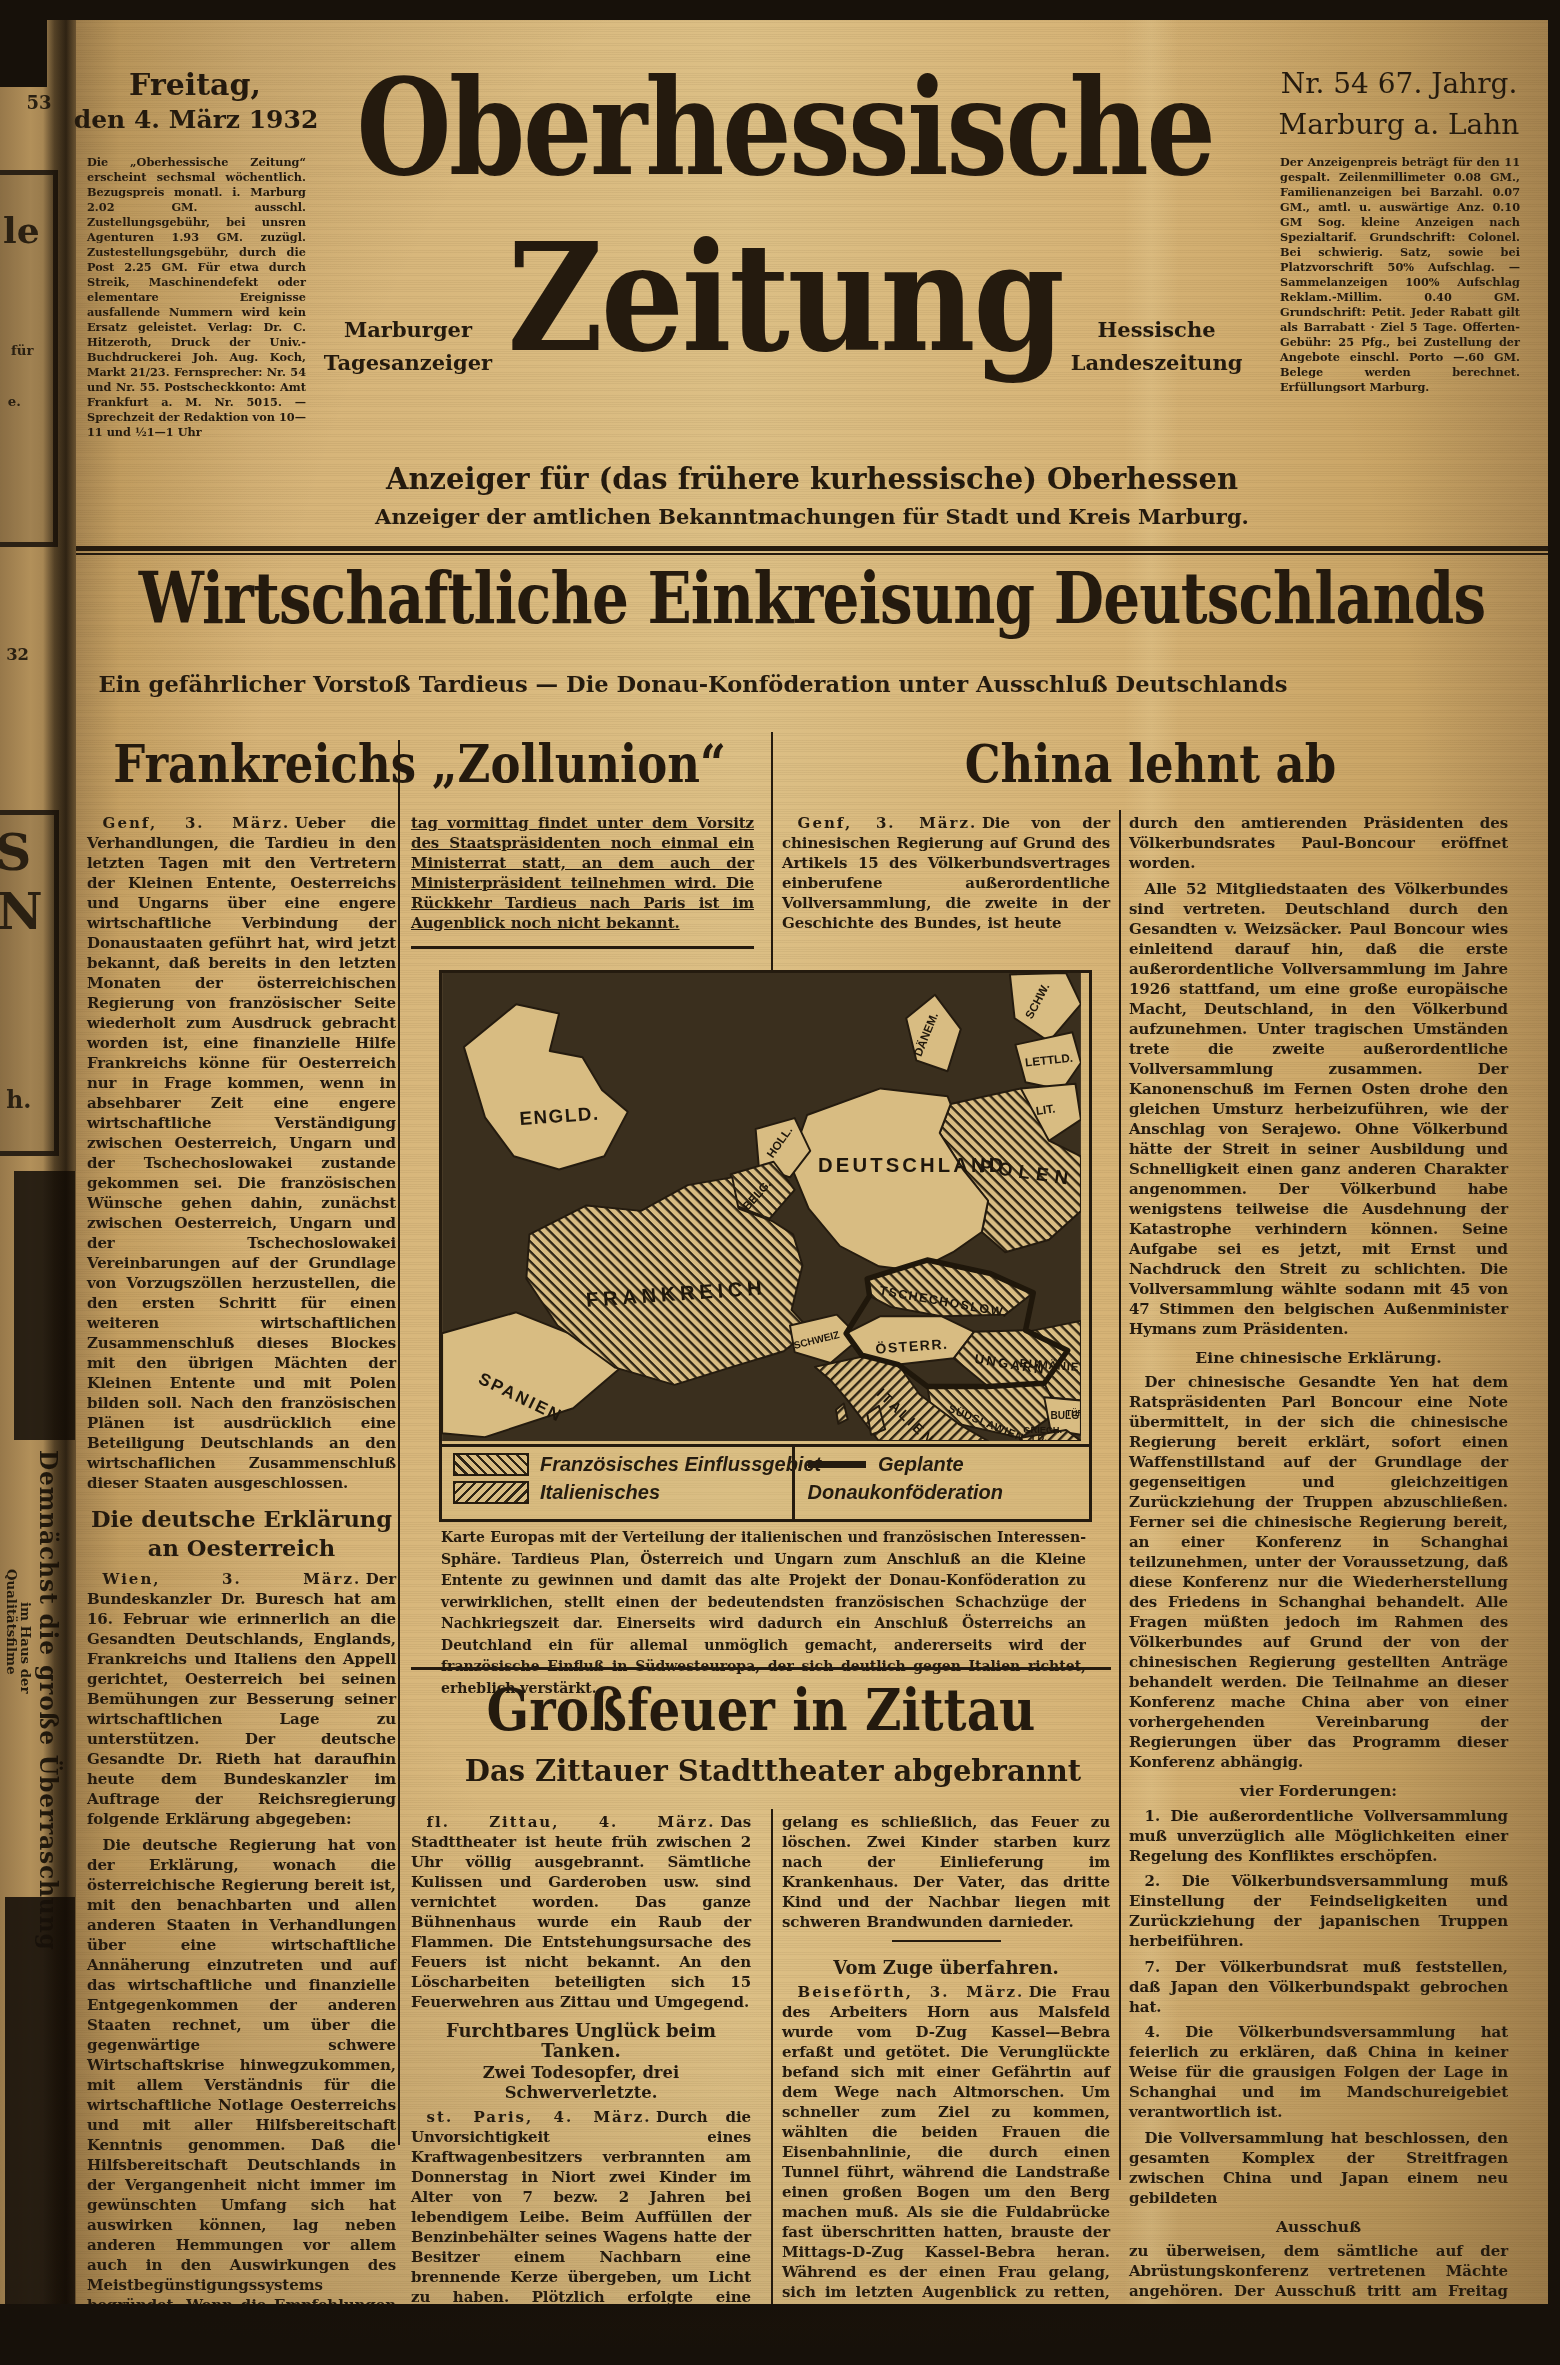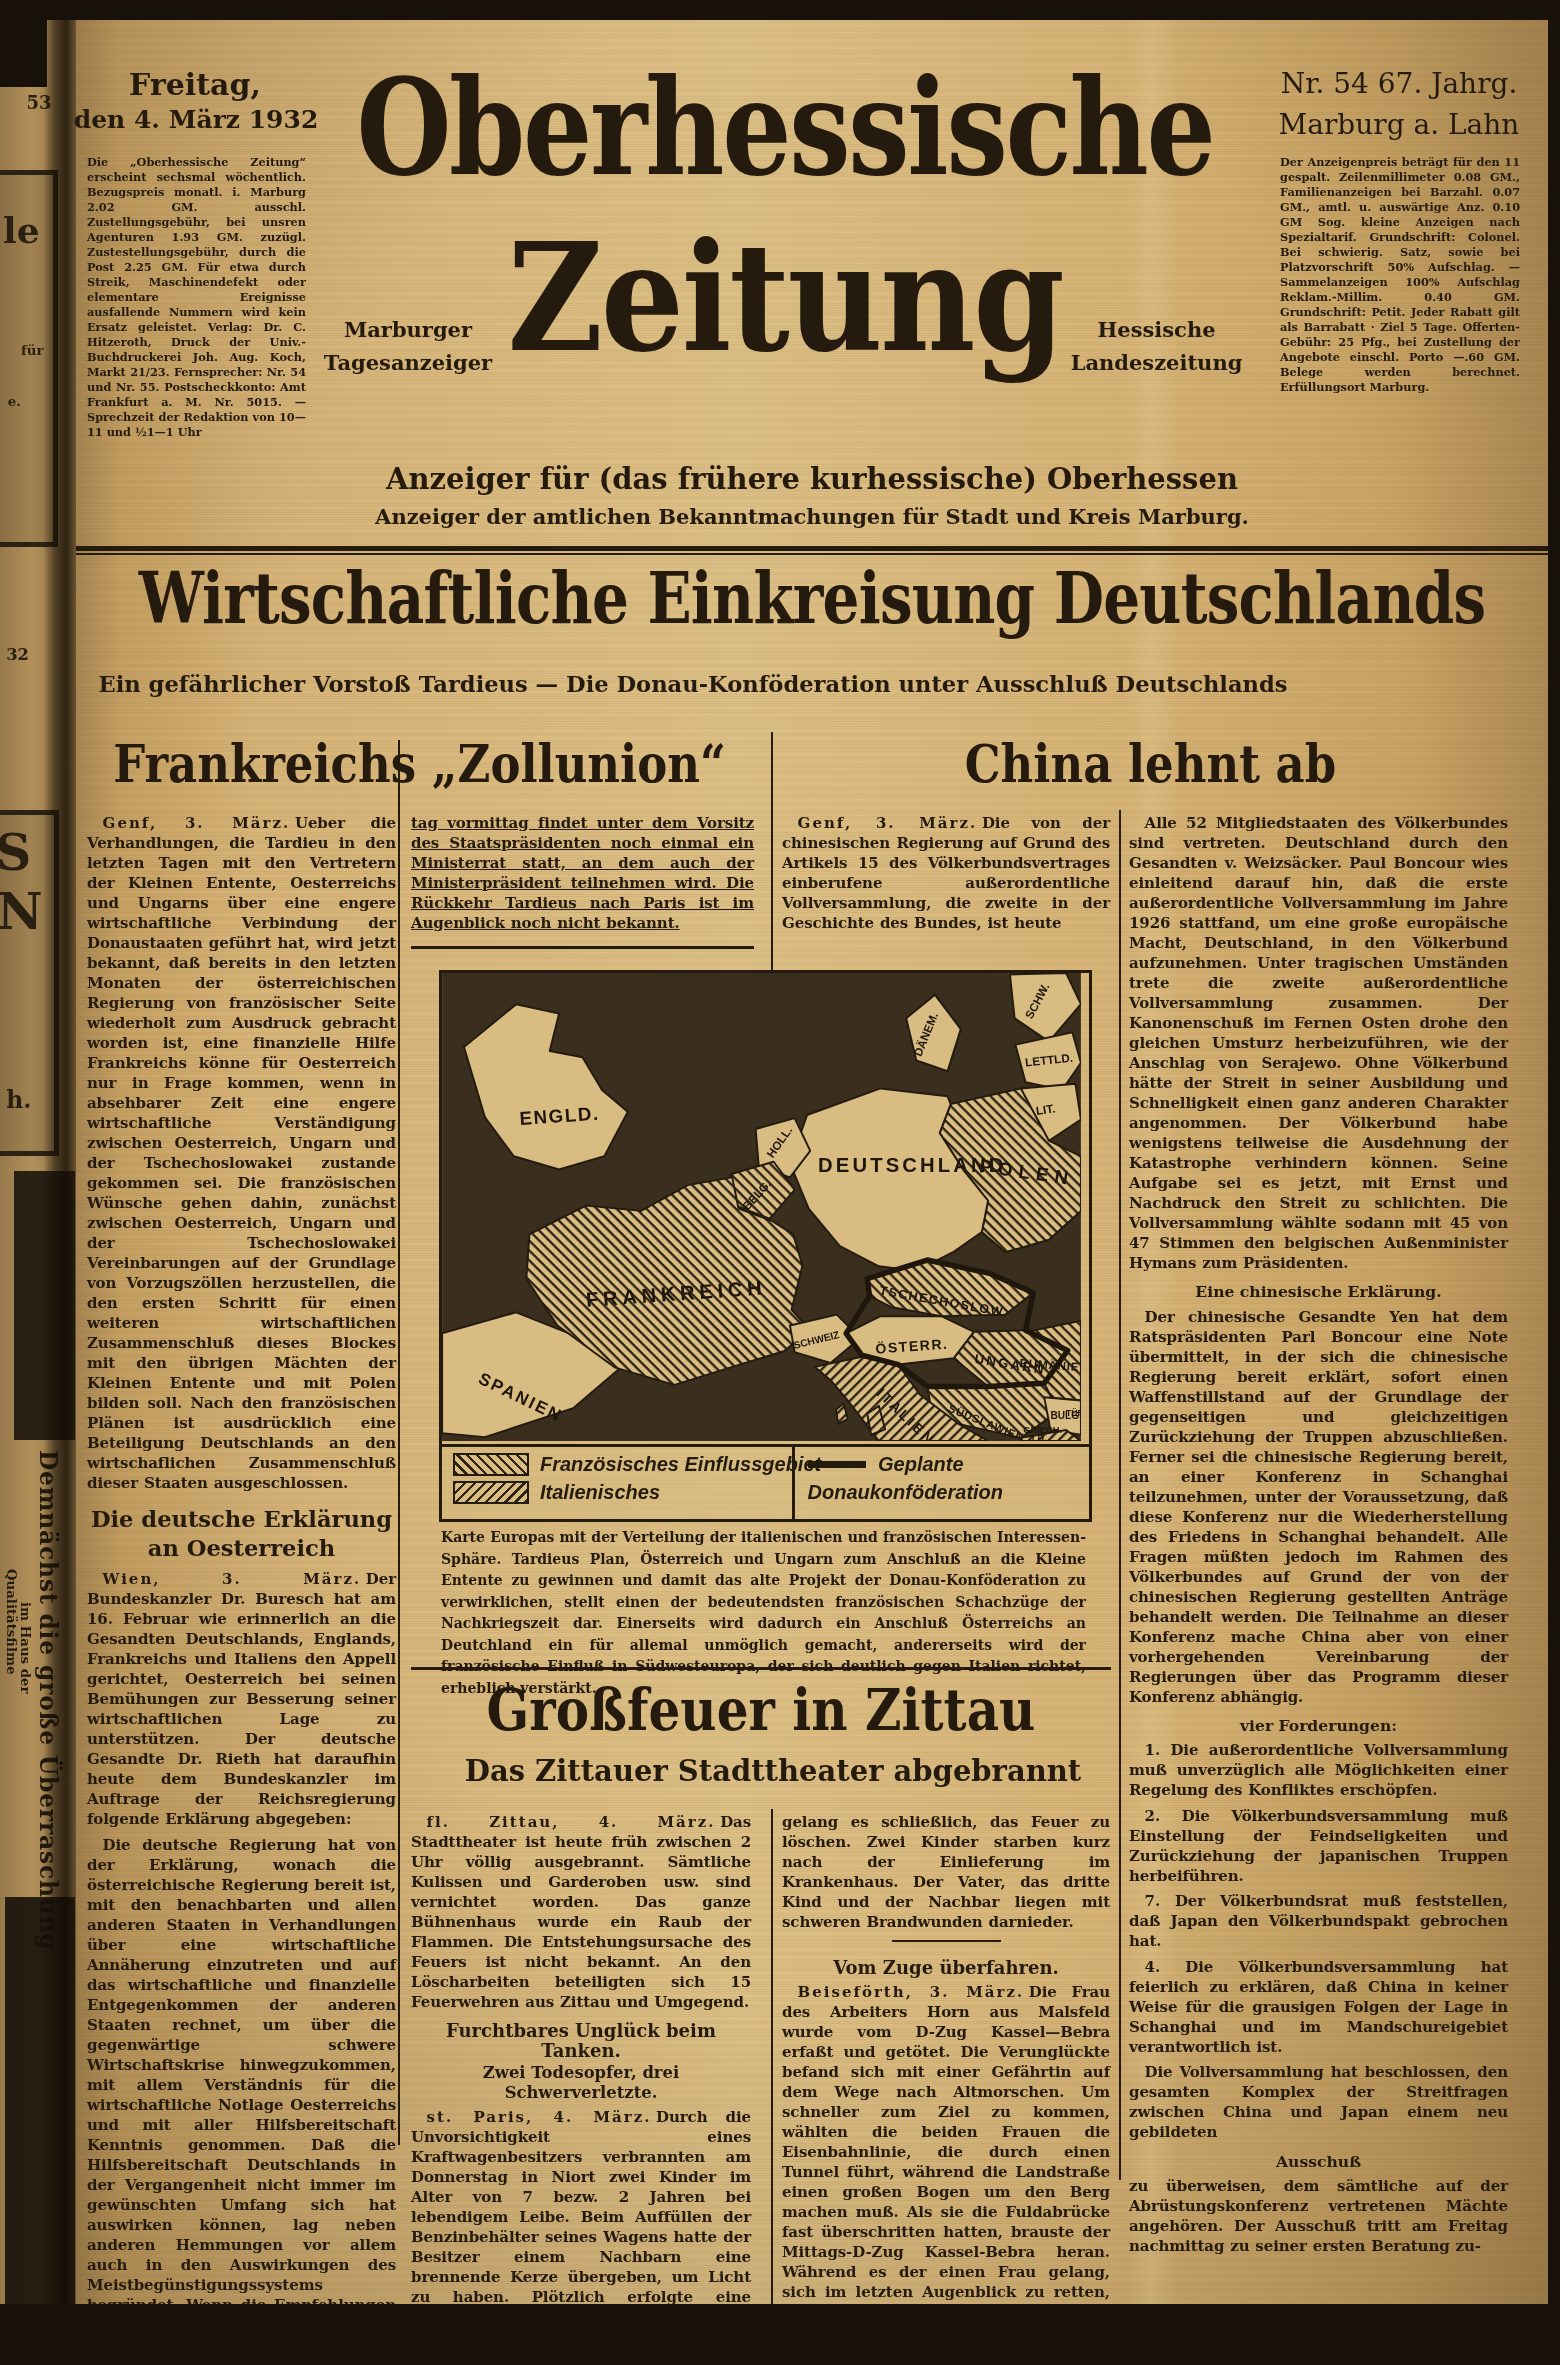--- a/index.html
+++ b/index.html
@@ -80,21 +80,21 @@
 </head>
 <body>
 
 <div id="screen">
 
   <div class="edge">
     <span class="frag" style="left:26.5px;top:92px;font-size:18px;">53</span>
     <div class="adframe" style="left:-15.6px;top:170px;width:64px;height:367px;"></div>
     <div class="adframe" style="left:-17px;top:810px;width:66px;height:336px;"></div>
     <span class="frag" style="left:3.1px;top:209px;font-size:36px;">le</span>
-    <span class="frag" style="left:21px;top:343px;font-size:13.3px;">für</span>
+    <span class="frag" style="left:11px;top:343px;font-size:13.3px;">für</span>
     <span class="frag" style="left:7.8px;top:394px;font-size:13.3px;">e.</span>
     <span class="frag" style="left:6.2px;top:645px;font-size:16.4px;">32</span>
     <span class="frag" style="left:-4.7px;top:823px;font-size:50px;">S</span>
     <span class="frag" style="left:-3.1px;top:882px;font-size:50px;">N</span>
     <span class="frag" style="left:6.2px;top:1086px;font-size:23.4px;">h.</span>
     <div class="blk" style="left:14px;top:1171px;width:61px;height:269px;opacity:.88;"></div>
     <div class="rot" style="left:62px;top:1450px;font-size:23.4px;letter-spacing:0.8px;">Demnächst die große Überraschung</div>
     <div class="rot" style="left:33px;top:1602px;font-size:13.3px;">im Haus der</div>
     <div class="rot" style="left:19px;top:1569px;font-size:13.3px;">Qualitätsfilme</div>
     <div class="blk" style="left:4.7px;top:1897px;width:70px;height:414px;opacity:.9;"></div>
@@ -148,20 +148,21 @@
   <div class="col" style="left:411px;top:813px;width:343px;text-decoration:underline;">
     <p class="bt">tag vormittag findet unter dem Vorsitz des Staatspräsidenten noch einmal ein Ministerrat statt, an dem auch der Ministerpräsident teilnehmen wird. Die Rückkehr Tardieus nach Paris ist im Augenblick noch nicht bekannt.</p>
   </div>
   <div class="hr" style="left:411px;top:946px;width:343px;height:3.1px;"></div>
 
   <div class="col" style="left:782px;top:813px;width:328px;">
     <p class="bt ind"><span class="dl">Genf, 3. März.</span><span>Die von der chinesischen Regierung auf Grund des Artikels 15 des Völkerbundsvertrages einberufene außerordentliche Vollversammlung, die zweite in der Geschichte des Bundes, ist heute</span></p>
   </div>
 
   <div class="col" style="left:1129px;top:813px;width:379px;">
+    <p class="bt">durch den amtierenden Präsidenten des Völkerbundsrates Paul-Boncour eröffnet worden.</p>
     <p class="bt ind">Alle 52 Mitgliedstaaten des Völkerbundes sind vertreten. Deutschland durch den Gesandten v. Weizsäcker. Paul Boncour wies einleitend darauf hin, daß die erste außerordentliche Vollversammlung im Jahre 1926 stattfand, um eine große europäische Macht, Deutschland, in den Völkerbund aufzunehmen. Unter tragischen Umständen trete die zweite außerordentliche Vollversammlung zusammen. Der Kanonenschuß im Fernen Osten drohe den gleichen Umsturz herbeizuführen, wie der Anschlag von Serajewo. Ohne Völkerbund hätte der Streit in seiner Ausbildung und Schnelligkeit einen ganz anderen Charakter angenommen. Der Völkerbund habe wenigstens teilweise die Ausdehnung der Katastrophe verhindern können. Seine Aufgabe sei es jetzt, mit Ernst und Nachdruck den Streit zu schlichten. Die Vollversammlung wählte sodann mit 45 von 47 Stimmen den belgischen Außenminister Hymans zum Präsidenten.</p>
     <div class="parah">Eine chinesische Erklärung.</div>
     <p class="bt ind">Der chinesische Gesandte Yen hat dem Ratspräsidenten Parl Boncour eine Note übermittelt, in der sich die chinesische Regierung bereit erklärt, sofort einen Waffenstillstand auf der Grundlage der gegenseitigen und gleichzeitigen Zurückziehung der Truppen abzuschließen. Ferner sei die chinesische Regierung bereit, an einer Konferenz in Schanghai teilzunehmen, unter der Voraussetzung, daß diese Konferenz nur die Wiederherstellung des Friedens in Schanghai behandelt. Alle Fragen müßten jedoch im Rahmen des Völkerbundes auf Grund der von der chinesischen Regierung gestellten Anträge behandelt werden. Die Teilnahme an dieser Konferenz mache China aber von einer vorhergehenden Vereinbarung der Regierungen über das Programm dieser Konferenz abhängig.</p>
     <div class="parah">vier Forderungen:</div>
     <p class="bt ind">1. Die außerordentliche Vollversammlung muß unverzüglich alle Möglichkeiten einer Regelung des Konfliktes erschöpfen.</p>
     <p class="bt ind">2. Die Völkerbundsversammlung muß Einstellung der Feindseligkeiten und Zurückziehung der japanischen Truppen herbeiführen.</p>
     <p class="bt ind">7. Der Völkerbundsrat muß feststellen, daß Japan den Völkerbundspakt gebrochen hat.</p>
     <p class="bt ind">4. Die Völkerbundsversammlung hat feierlich zu erklären, daß China in keiner Weise für die grausigen Folgen der Lage in Schanghai und im Mandschureigebiet verantwortlich ist.</p>
     <p class="bt ind">Die Vollversammlung hat beschlossen, den gesamten Komplex der Streitfragen zwischen China und Japan einem neu gebildeten</p>
     <div class="parah">Ausschuß</div>

